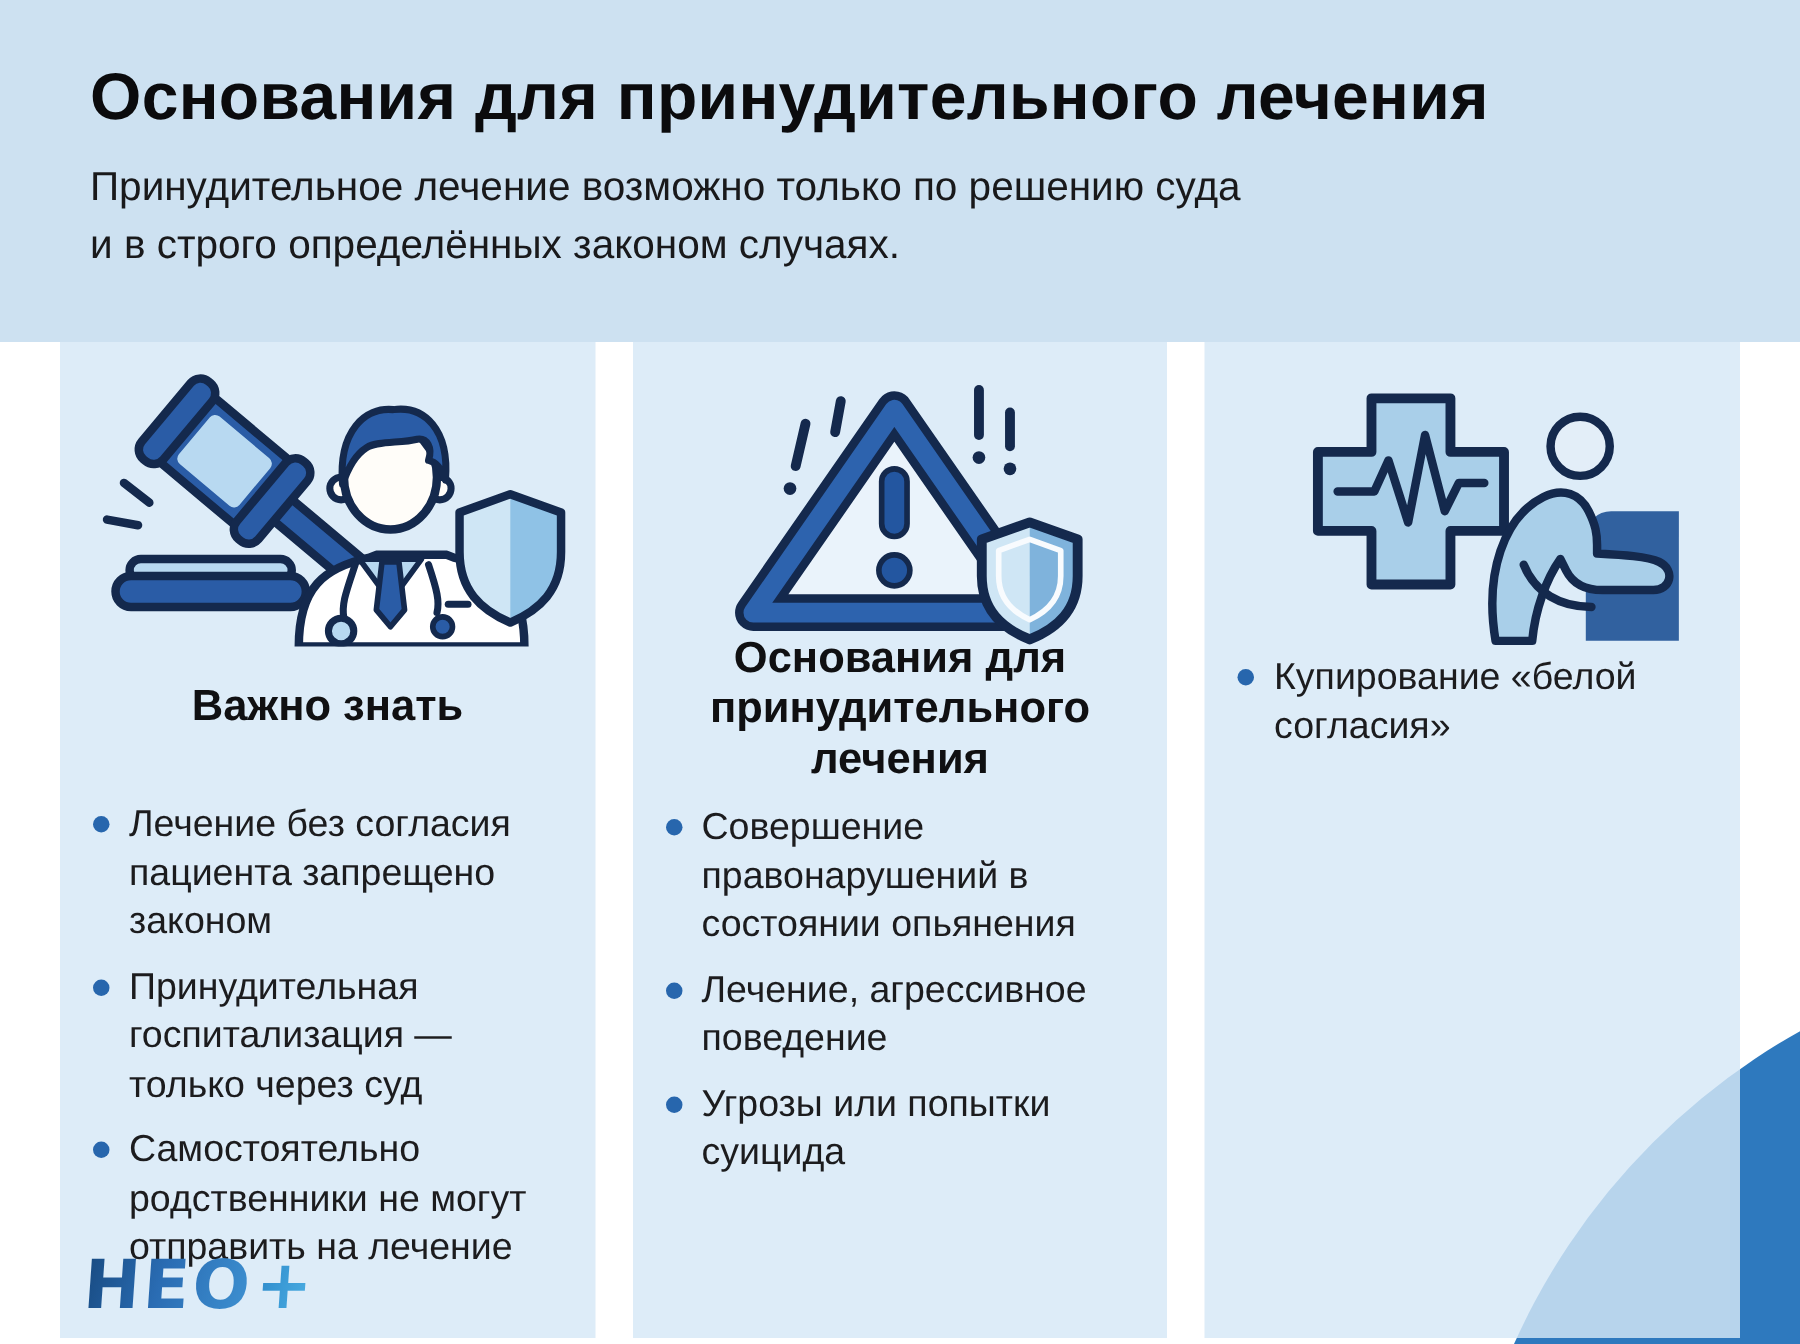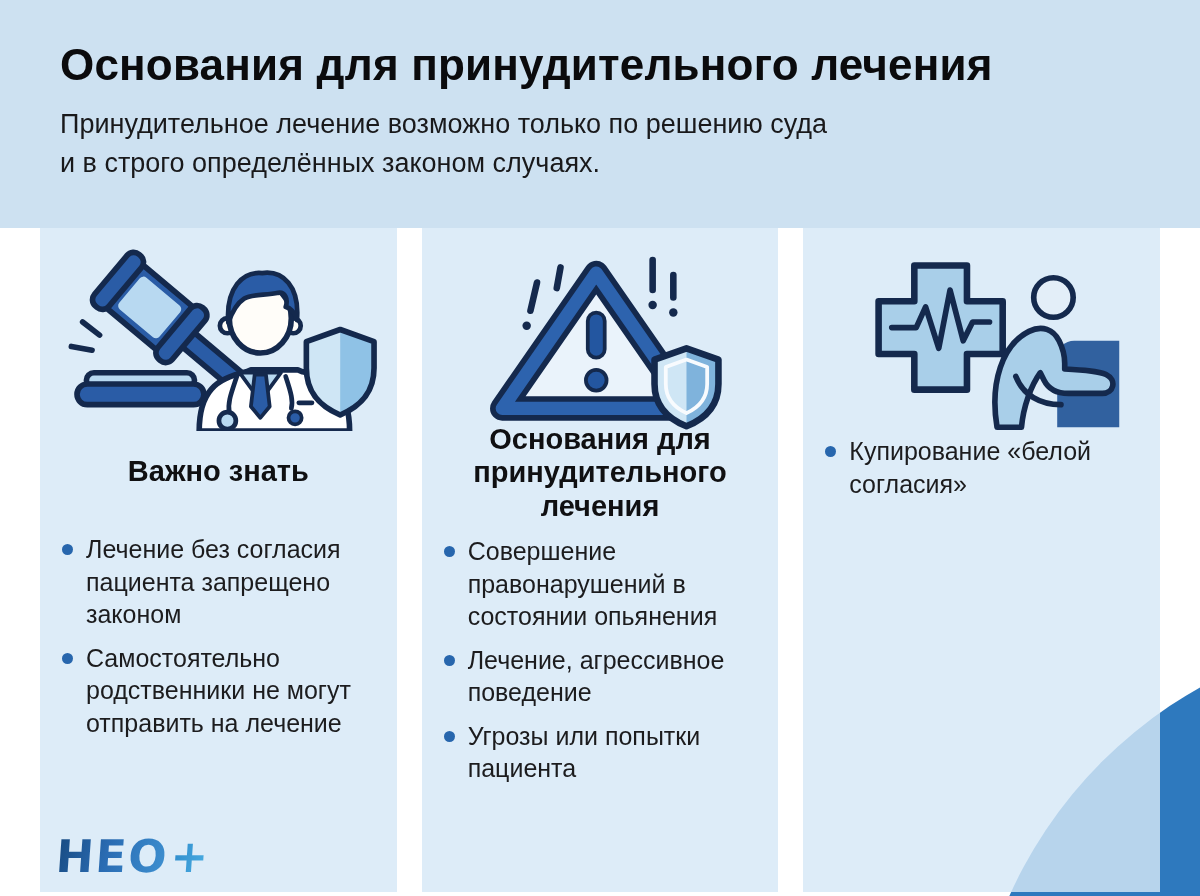--- a/index.html
+++ b/index.html
@@ -134,20 +134,24 @@
         </svg>
       </div>
       <h2 class="card-heading">Важно знать</h2>
       <ul class="bullets">
         <li>
             <span class="dot"></span>
             <span>Лечение без согласия пациента запрещено законом</span>
           </li>
         <li>
             <span class="dot"></span>
+            <span>Принудительная госпитализация — только через суд</span>
+          </li>
+        <li>
+            <span class="dot"></span>
             <span>Самостоятельно родственники не могут отправить на лечение</span>
           </li>
       </ul>
     </section>
 
     <section class="card">
       <div class="icon-wrap">
         <svg viewBox="0 0 340 200" width="320" height="188">
 
           <line x1="103" y1="42" x2="96" y2="72" stroke="#14294d" stroke-width="7" stroke-linecap="round"></line>
@@ -174,21 +178,21 @@
         <li>
             <span class="dot"></span>
             <span>Совершение правонарушений в состоянии опьянения</span>
           </li>
         <li>
             <span class="dot"></span>
             <span>Лечение, агрессивное поведение</span>
           </li>
         <li>
             <span class="dot"></span>
-            <span>Угрозы или попытки пациента</span>
+            <span>Угрозы или попытки суицида</span>
           </li>
       </ul>
     </section>
 
     <section class="card">
       <div class="icon-wrap">
         <svg viewBox="0 0 340 200" width="320" height="188">
 
           <path d="M98,24 h56 v38 h38 v56 h-38 v38 h-56 v-38 H60 v-56 h38 z" fill="#a9cfe9" stroke="#14294d" stroke-width="7" stroke-linejoin="round"></path>
           <polyline points="74,90 100,90 110,68 124,112 136,50 150,104 160,84 178,84" fill="none" stroke="#14294d" stroke-width="6" stroke-linecap="round" stroke-linejoin="round"></polyline>

